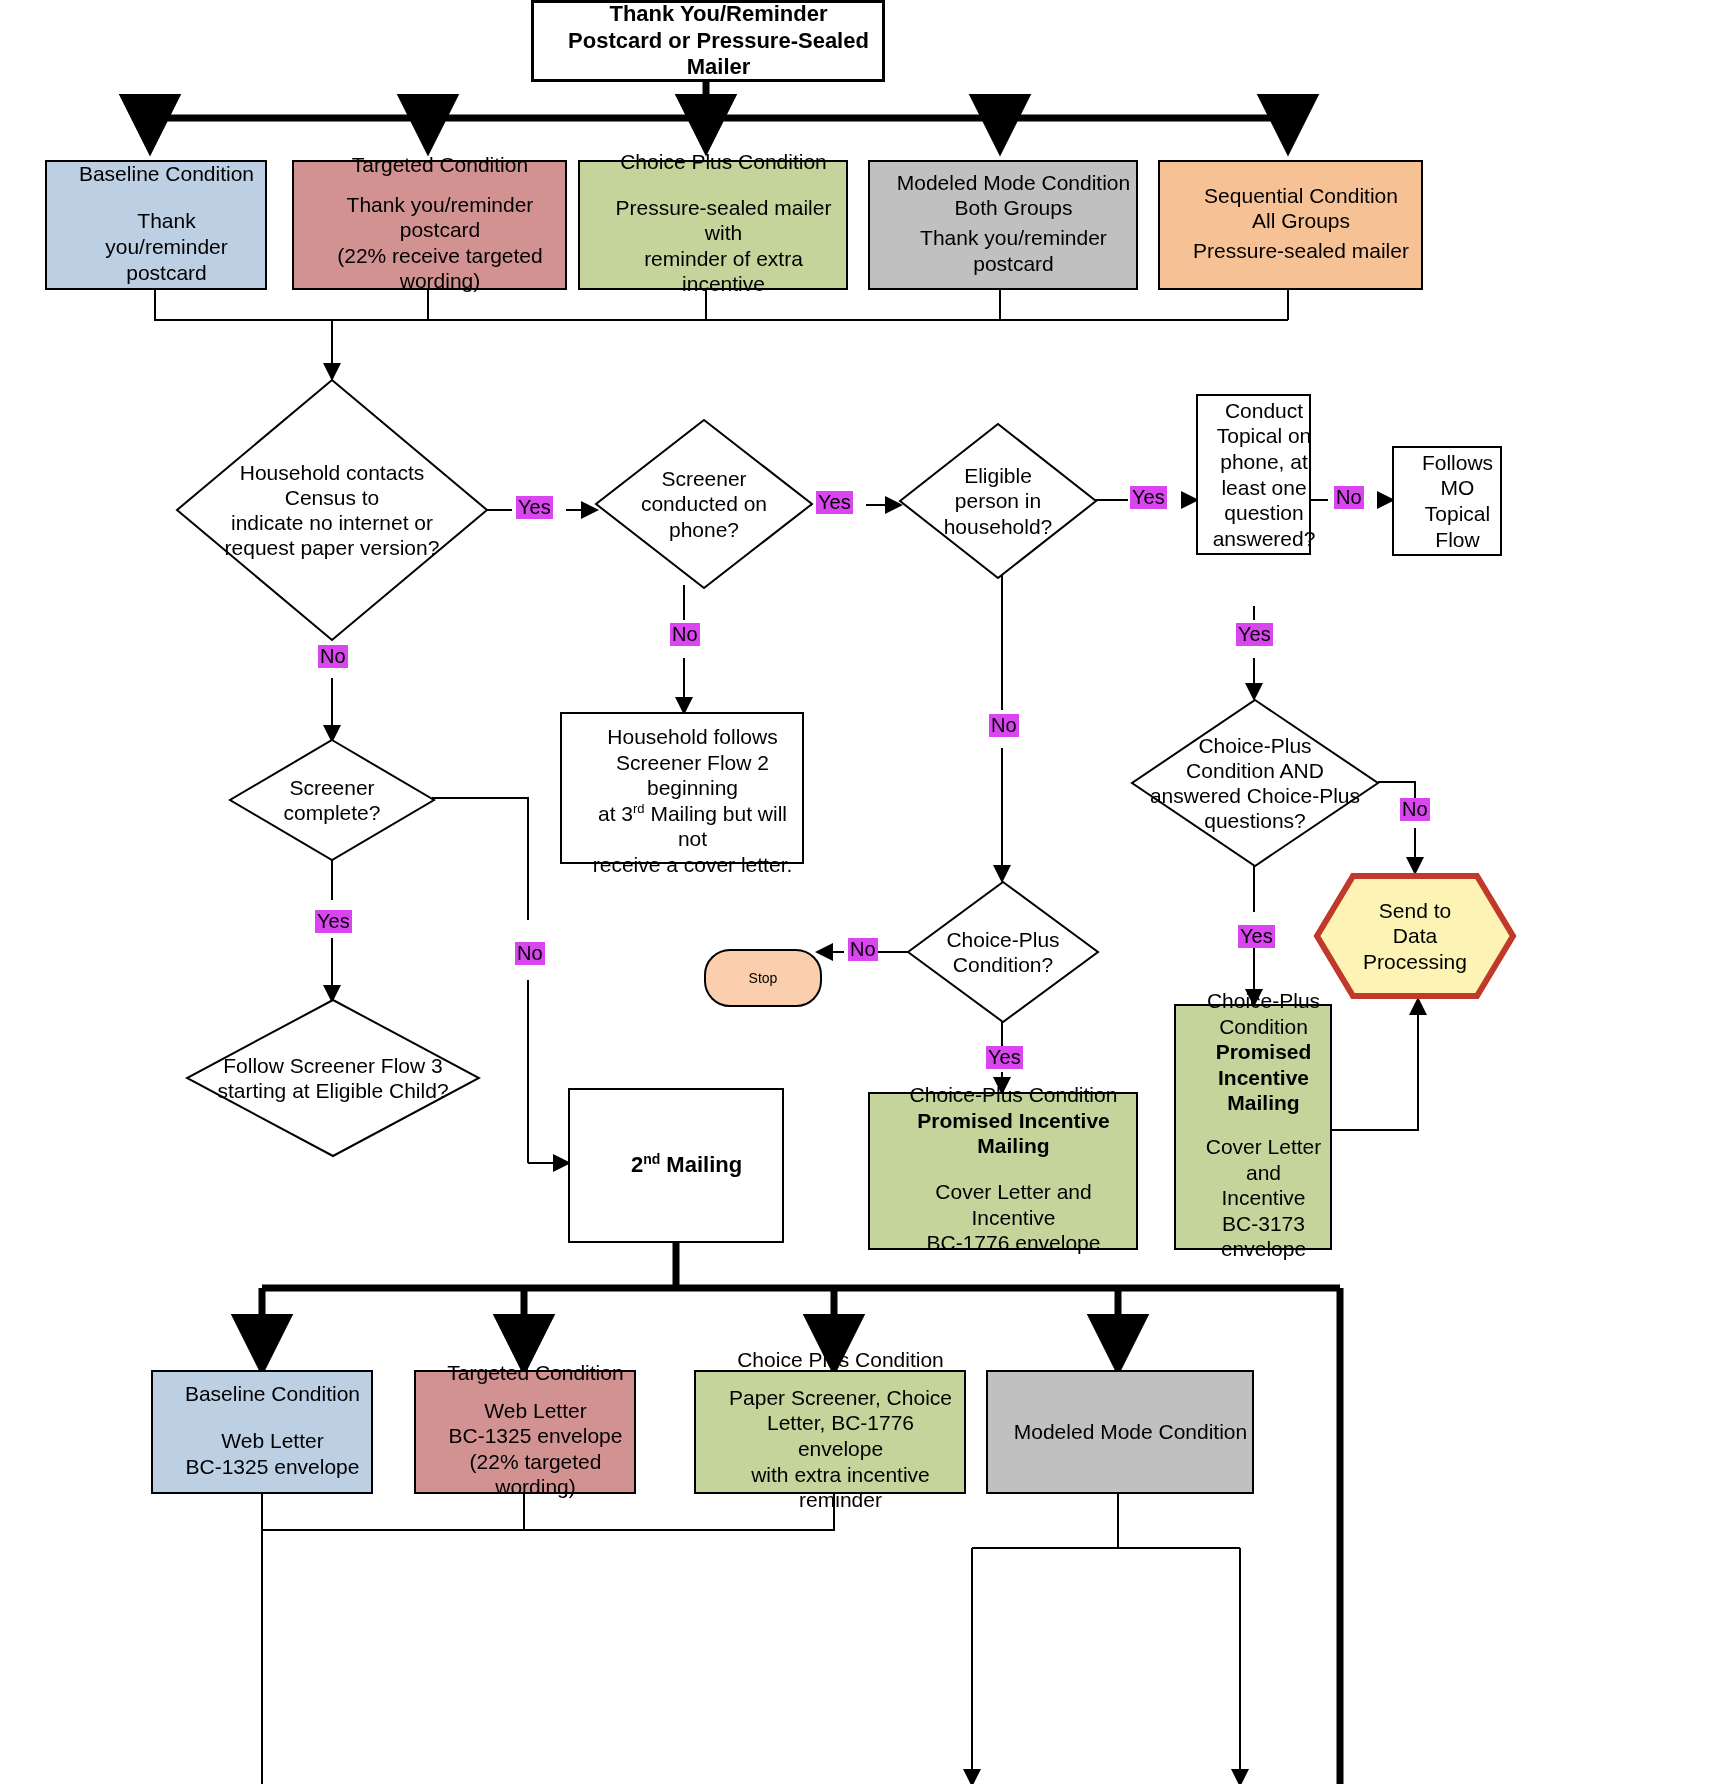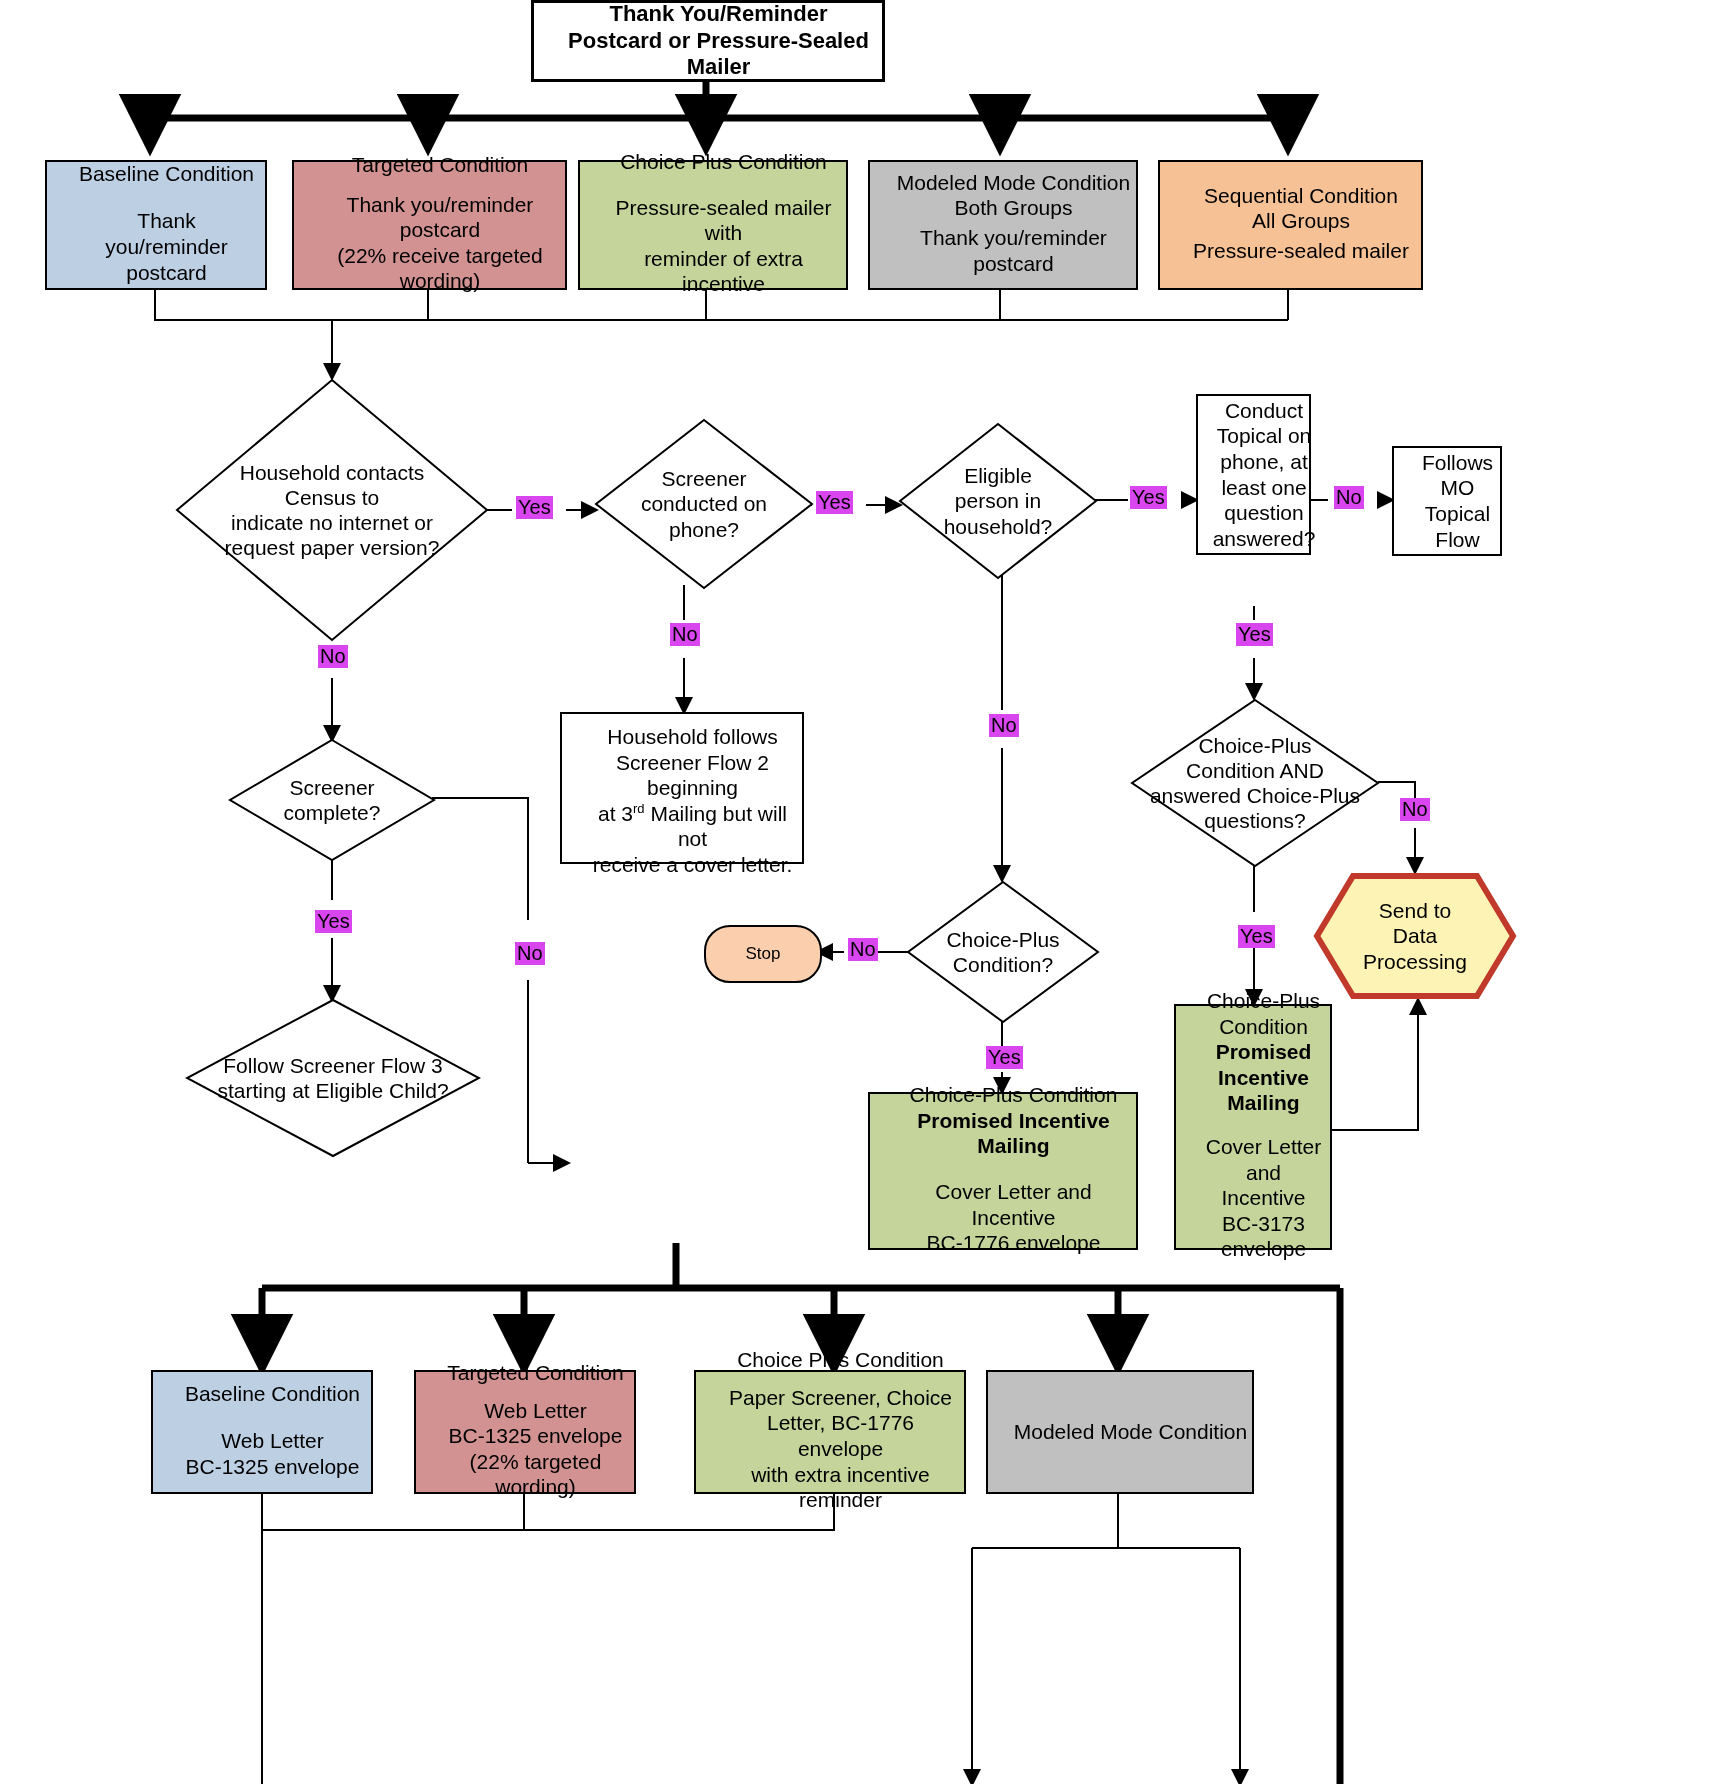--- a/index.html
+++ b/index.html
@@ -9,21 +9,21 @@
   .box{border:2px solid #000;background:#fff;}
   .box.thick{border-width:3px;}
   .lbl{position:absolute;font-size:20px;color:#000;background:#d946ef;padding:0 2px;white-space:nowrap;}
   .txt{padding:4px 8px;white-space:pre-line;}
   svg.lines{position:absolute;left:0;top:0;width:1731px;height:1784px;pointer-events:none;}
   .diamond-wrap{position:absolute;}
   .diamond-wrap svg{position:absolute;left:0;top:0;}
   .diamond-txt{position:absolute;left:0;top:0;width:100%;height:100%;display:flex;align-items:center;justify-content:center;text-align:center;white-space:pre-line;font-size:21px;line-height:1.2;padding:0 10px;box-sizing:border-box;}
   .hexwrap{position:absolute;}
   .hex-txt{position:absolute;left:0;top:0;width:100%;height:100%;display:flex;align-items:center;justify-content:center;text-align:center;white-space:pre-line;font-size:21px;line-height:1.2;}
-  .stop{position:absolute;border:2px solid #000;border-radius:26px;display:flex;align-items:center;justify-content:center;font-size:17px;}
+  .stop{position:absolute;border:2px solid #000;border-radius:26px;display:flex;align-items:center;justify-content:center;font-size:14px;margin-top:24px;}
 </style>
 </head>
 <body>
 
 <div id="canvas">
 
   <svg class="lines" xmlns="http://www.w3.org/2000/svg">
     <defs>
       <marker id="ah" markerWidth="9" markerHeight="9" refX="7.5" refY="4.5" orient="auto">
         <path d="M0,0 L9,4.5 L0,9 z" fill="#000"></path>
@@ -227,20 +227,23 @@
 
   <div class="node box" style="left:560px;top:712px;width:244px;height:152px;font-size:21px;">
     <span style="white-space:pre-line;">
       <span>Household follows
 Screener Flow 2 beginning
 at 3<sup style="font-size:13px">rd</sup> Mailing but will not
 receive a cover letter.</span>
     </span>
   </div>
 
+  <div class="node box" style="left:568px;top:1088px;width:216px;height:155px;font-size:22px;font-weight:bold;">
+    <span><span>2</span><sup style="font-size:14px;">nd</sup><span> Mailing</span></span>
+  </div>
 
   <div class="stop" style="left:704px;top:925px;width:114px;height:54px;background:#fbcfae;">
     <span>Stop</span>
   </div>
 
   <div class="hexwrap" style="left:1313px;top:872px;width:204px;height:128px;">
     <svg width="204" height="128">
         <polygon points="40,4 164,4 200,64 164,124 40,124 4,64" fill="#fdf3b4" stroke="#c0392b" stroke-width="6"></polygon>
       </svg>
     <div class="hex-txt">Send to

